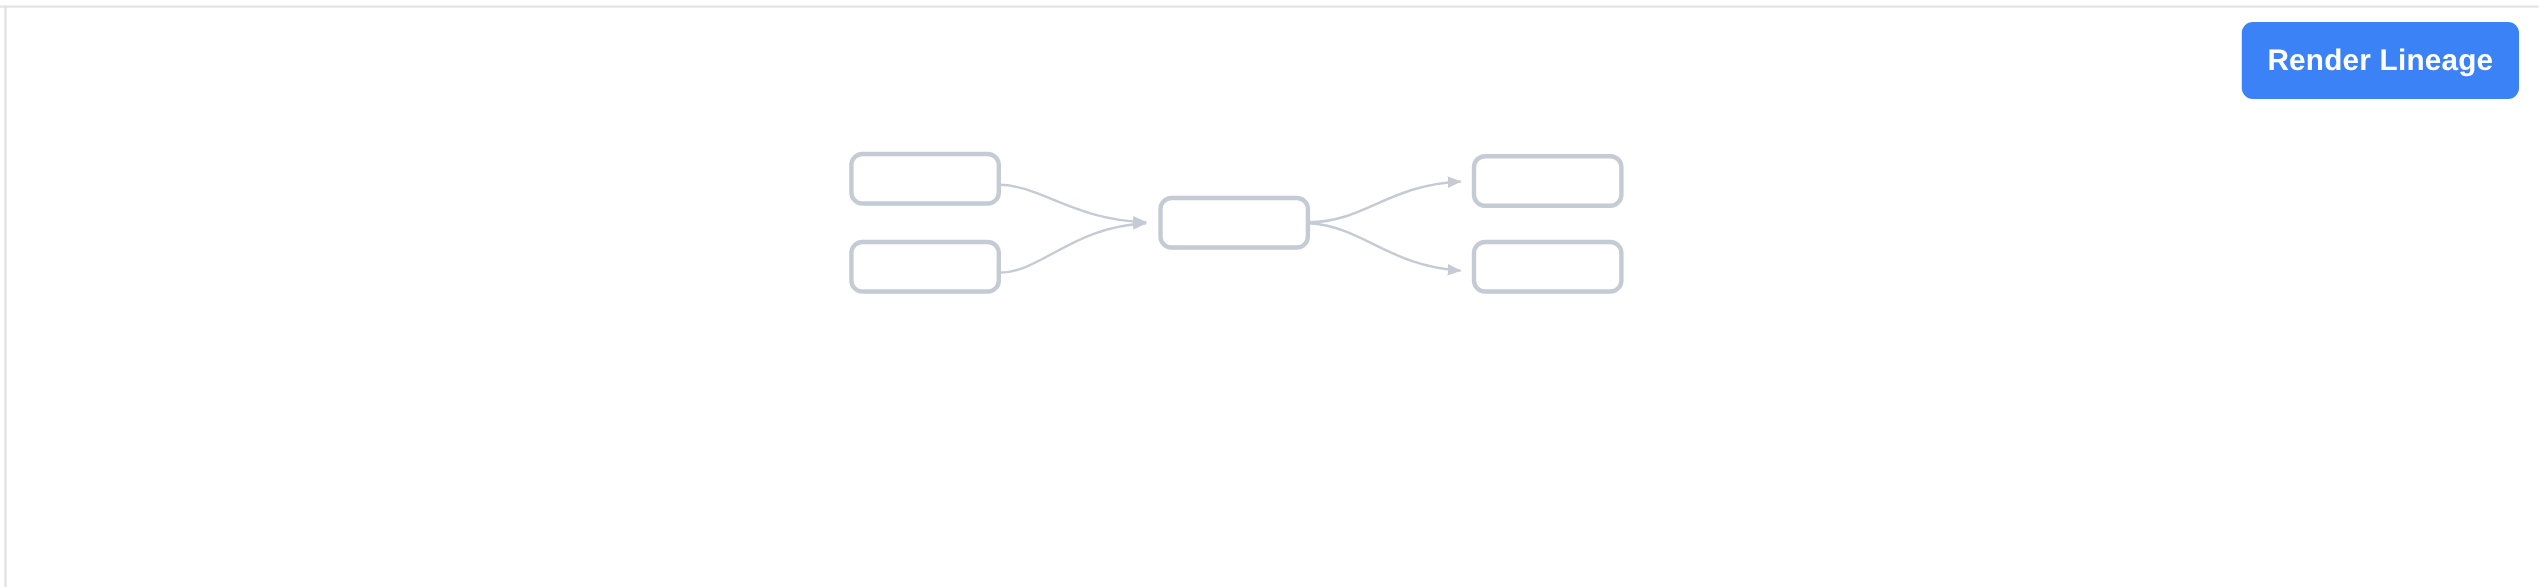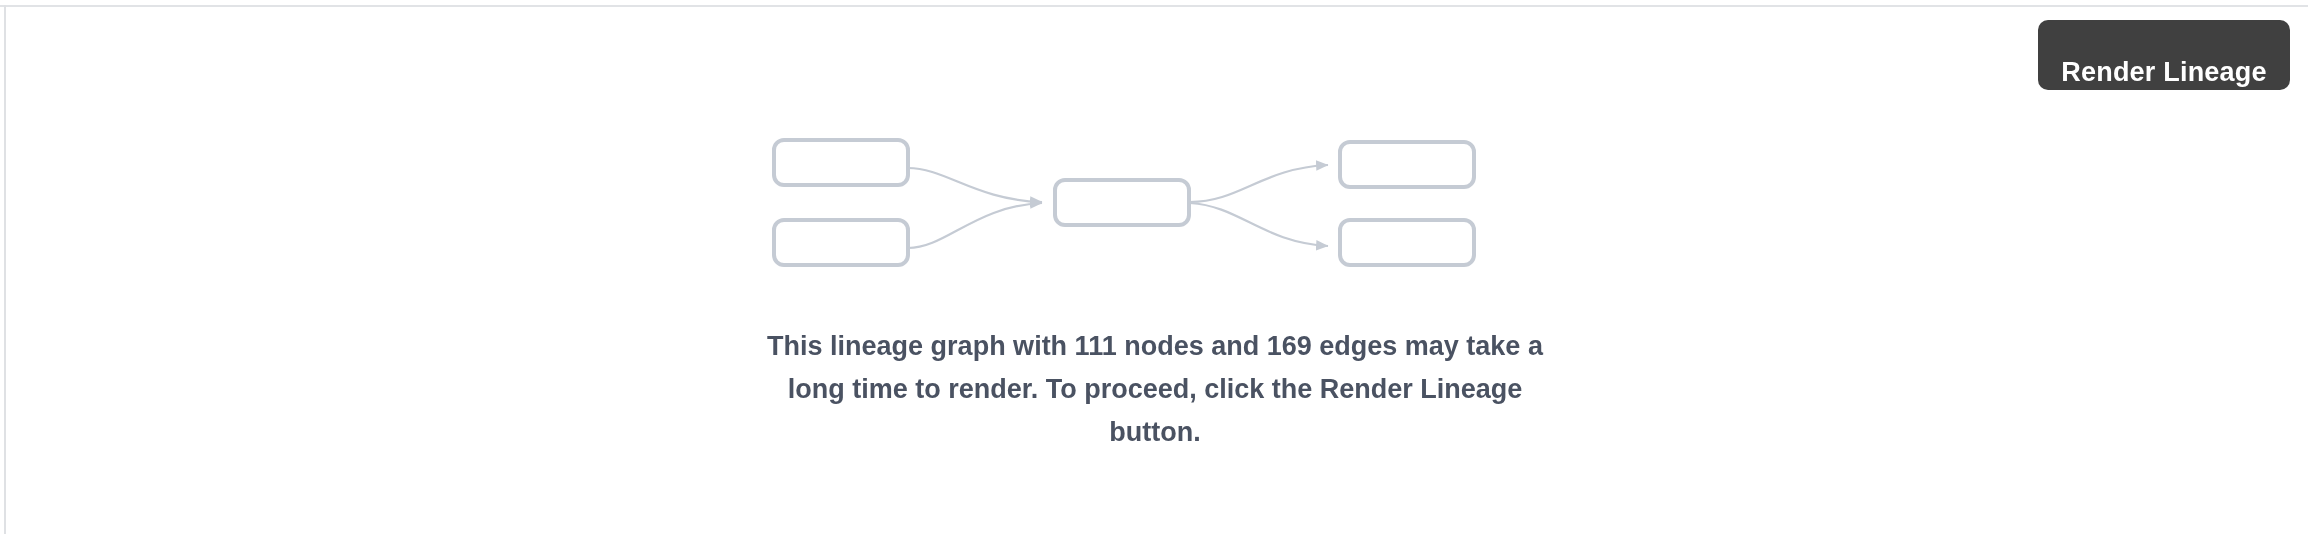--- a/index.html
+++ b/index.html
@@ -41,29 +41,29 @@
 
   
   .render-button {
     position: absolute;
     left: 2038px;
     top: 20px;
     width: 252px;
     height: 70px;
     border: none;
     border-radius: 10px;
-    background: #404040;
+    background: #3b82f6;
     color: #ffffff;
     font-family: "Liberation Sans", sans-serif;
     font-size: 27px;
     font-weight: bold;
     letter-spacing: 0.2px;
     line-height: 70px;
     text-align: center;
-    padding: 17px;
+    padding: 0;
     cursor: pointer;
     white-space: nowrap;
   }
 
   
   .graph-illustration {
     position: absolute;
     left: 750px;
     top: 120px;
     width: 820px;
@@ -115,19 +115,14 @@
       <g fill="#ffffff" stroke="#c5cbd4" stroke-width="4">
         <rect x="24" y="20" rx="10" ry="10" width="134" height="45"></rect>
         <rect x="24" y="100" rx="10" ry="10" width="134" height="45"></rect>
         <rect x="305" y="60" rx="10" ry="10" width="134" height="45"></rect>
         <rect x="590" y="22" rx="10" ry="10" width="134" height="45"></rect>
         <rect x="590" y="100" rx="10" ry="10" width="134" height="45"></rect>
       </g>
     </svg>
   </div>
 
-  <div class="message">
-    <span>This lineage graph with 111 nodes and 169 edges may take</span>
-    <span>a long time to render. To proceed, click the Render Lineage</span>
-    <span>button.</span>
-  </div>
 
 </div>
 
 </body></html>

